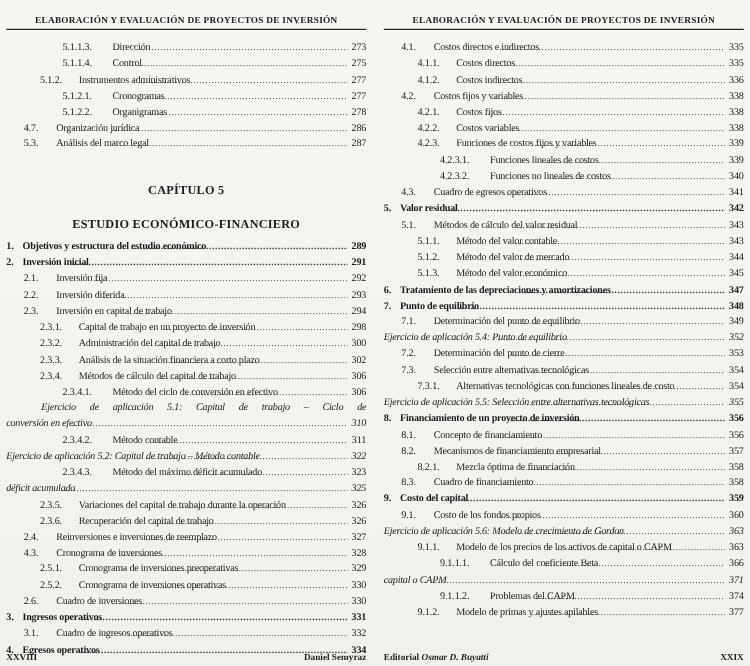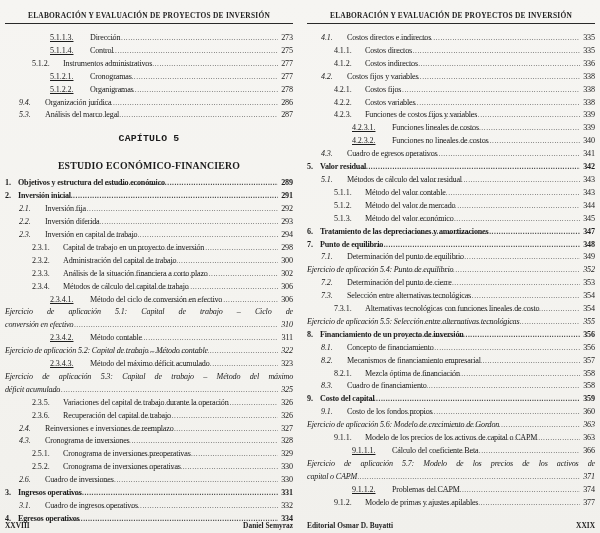--- a/index.html
+++ b/index.html
@@ -37,38 +37,38 @@
   .toc-row .dots::after{
     content:".............................................................................................................................";
     letter-spacing:0.55px;font-size:7.4px;color:var(--dots);
   }
   .toc-row .pg{flex:0 0 auto;text-align:right;min-width:13px;letter-spacing:-0.1px;}
   .level-0{padding-left:0;}
   .level-1{padding-left:14px;}
   .level-2{padding-left:27px;}
   .level-3{padding-left:45px;}
   .level-0 .num{min-width:13px;}
-  .level-1 .num{min-width:26px;font-style:italic;}
+  .level-1 .num{min-width:26px;}
   .level-2 .num{min-width:31px;}
-  .level-3 .num{min-width:40px;text-decoration:underline;}
+  .level-3 .num{min-width:40px;}
   .bold{font-weight:bold;}
   .italic{font-style:italic;}
-  .justify .txt{flex:1 1 auto;white-space:normal;text-align:justify;text-align-last:justify;}
+  .justify .txt{flex:1 1 auto;white-space:normal;text-align:justify;text-align-last:justify;margin-left:28px;}
   .chapter-line{
     text-align:center;font-weight:bold;font-size:9.8px;line-height:13.5px;
     letter-spacing:0.2px;
   }
-  .toc-row + .chapter-line{margin-top:10px;font-family:Liberation Mono, monospace;}
+  .toc-row + .chapter-line{margin-top:24px;}
   .chapter-line + .chapter-line{margin-bottom:5px;margin-top:13px;}
   .footer{
     position:absolute;left:0;right:0;bottom:7px;
     display:flex;justify-content:space-between;align-items:baseline;
     font-size:7.4px;font-weight:bold;color:#1f1f1f;text-align:right;
   }
-  .footer .it{}
+  .footer .it{font-style:italic;}
 </style>
 </head>
 <body>
 
 <div class="book">
 
   <div class="page left">
     <div class="running-header">
       <span>ELABORACIÓN Y EVALUACIÓN DE PROYECTOS DE INVERSIÓN</span>
     </div>
@@ -97,21 +97,21 @@
           <span class="dots"></span>
           <span class="pg">277</span>
         </div>
         <div class="toc-row level-3">
           <span class="num">5.1.2.2.</span>
           <span class="txt">Organigramas</span>
           <span class="dots"></span>
           <span class="pg">278</span>
         </div>
         <div class="toc-row level-1">
-          <span class="num">9.4.</span>
+          <span class="num">4.7.</span>
           <span class="txt">Organización jurídica</span>
           <span class="dots"></span>
           <span class="pg">286</span>
         </div>
         <div class="toc-row level-1">
           <span class="num">5.3.</span>
           <span class="txt">Análisis del marco legal</span>
           <span class="dots"></span>
           <span class="pg">287</span>
         </div>
@@ -194,23 +194,20 @@
         <div class="toc-row level-0 italic">
           <span class="txt">Ejercicio de aplicación 5.2: Capital de trabajo – Método contable</span>
           <span class="dots"></span>
           <span class="pg">322</span>
         </div>
         <div class="toc-row level-3">
           <span class="num">2.3.4.3.</span>
           <span class="txt">Método del máximo déficit acumulado</span>
           <span class="dots"></span>
           <span class="pg">323</span>
-        </div>
-        <div class="toc-row level-0 italic justify">
-          <span class="txt">Ejercicio de aplicación 5.3: Capital de trabajo – Método del máximo</span>
         </div>
         <div class="toc-row level-0 italic">
           <span class="txt">déficit acumulado</span>
           <span class="dots"></span>
           <span class="pg">325</span>
         </div>
         <div class="toc-row level-2">
           <span class="num">2.3.5.</span>
           <span class="txt">Variaciones del capital de trabajo durante la operación</span>
           <span class="dots"></span>
@@ -470,23 +467,20 @@
           <span class="txt">Modelo de los precios de los activos de capital o CAPM</span>
           <span class="dots"></span>
           <span class="pg">363</span>
         </div>
         <div class="toc-row level-3">
           <span class="num">9.1.1.1.</span>
           <span class="txt">Cálculo del coeficiente Beta</span>
           <span class="dots"></span>
           <span class="pg">366</span>
         </div>
-        <div class="toc-row level-0 italic justify">
-          <span class="txt">Ejercicio de aplicación 5.7: Modelo de los precios de los activos de</span>
-        </div>
         <div class="toc-row level-0 italic">
           <span class="txt">capital o CAPM</span>
           <span class="dots"></span>
           <span class="pg">371</span>
         </div>
         <div class="toc-row level-3">
           <span class="num">9.1.1.2.</span>
           <span class="txt">Problemas del CAPM</span>
           <span class="dots"></span>
           <span class="pg">374</span>

